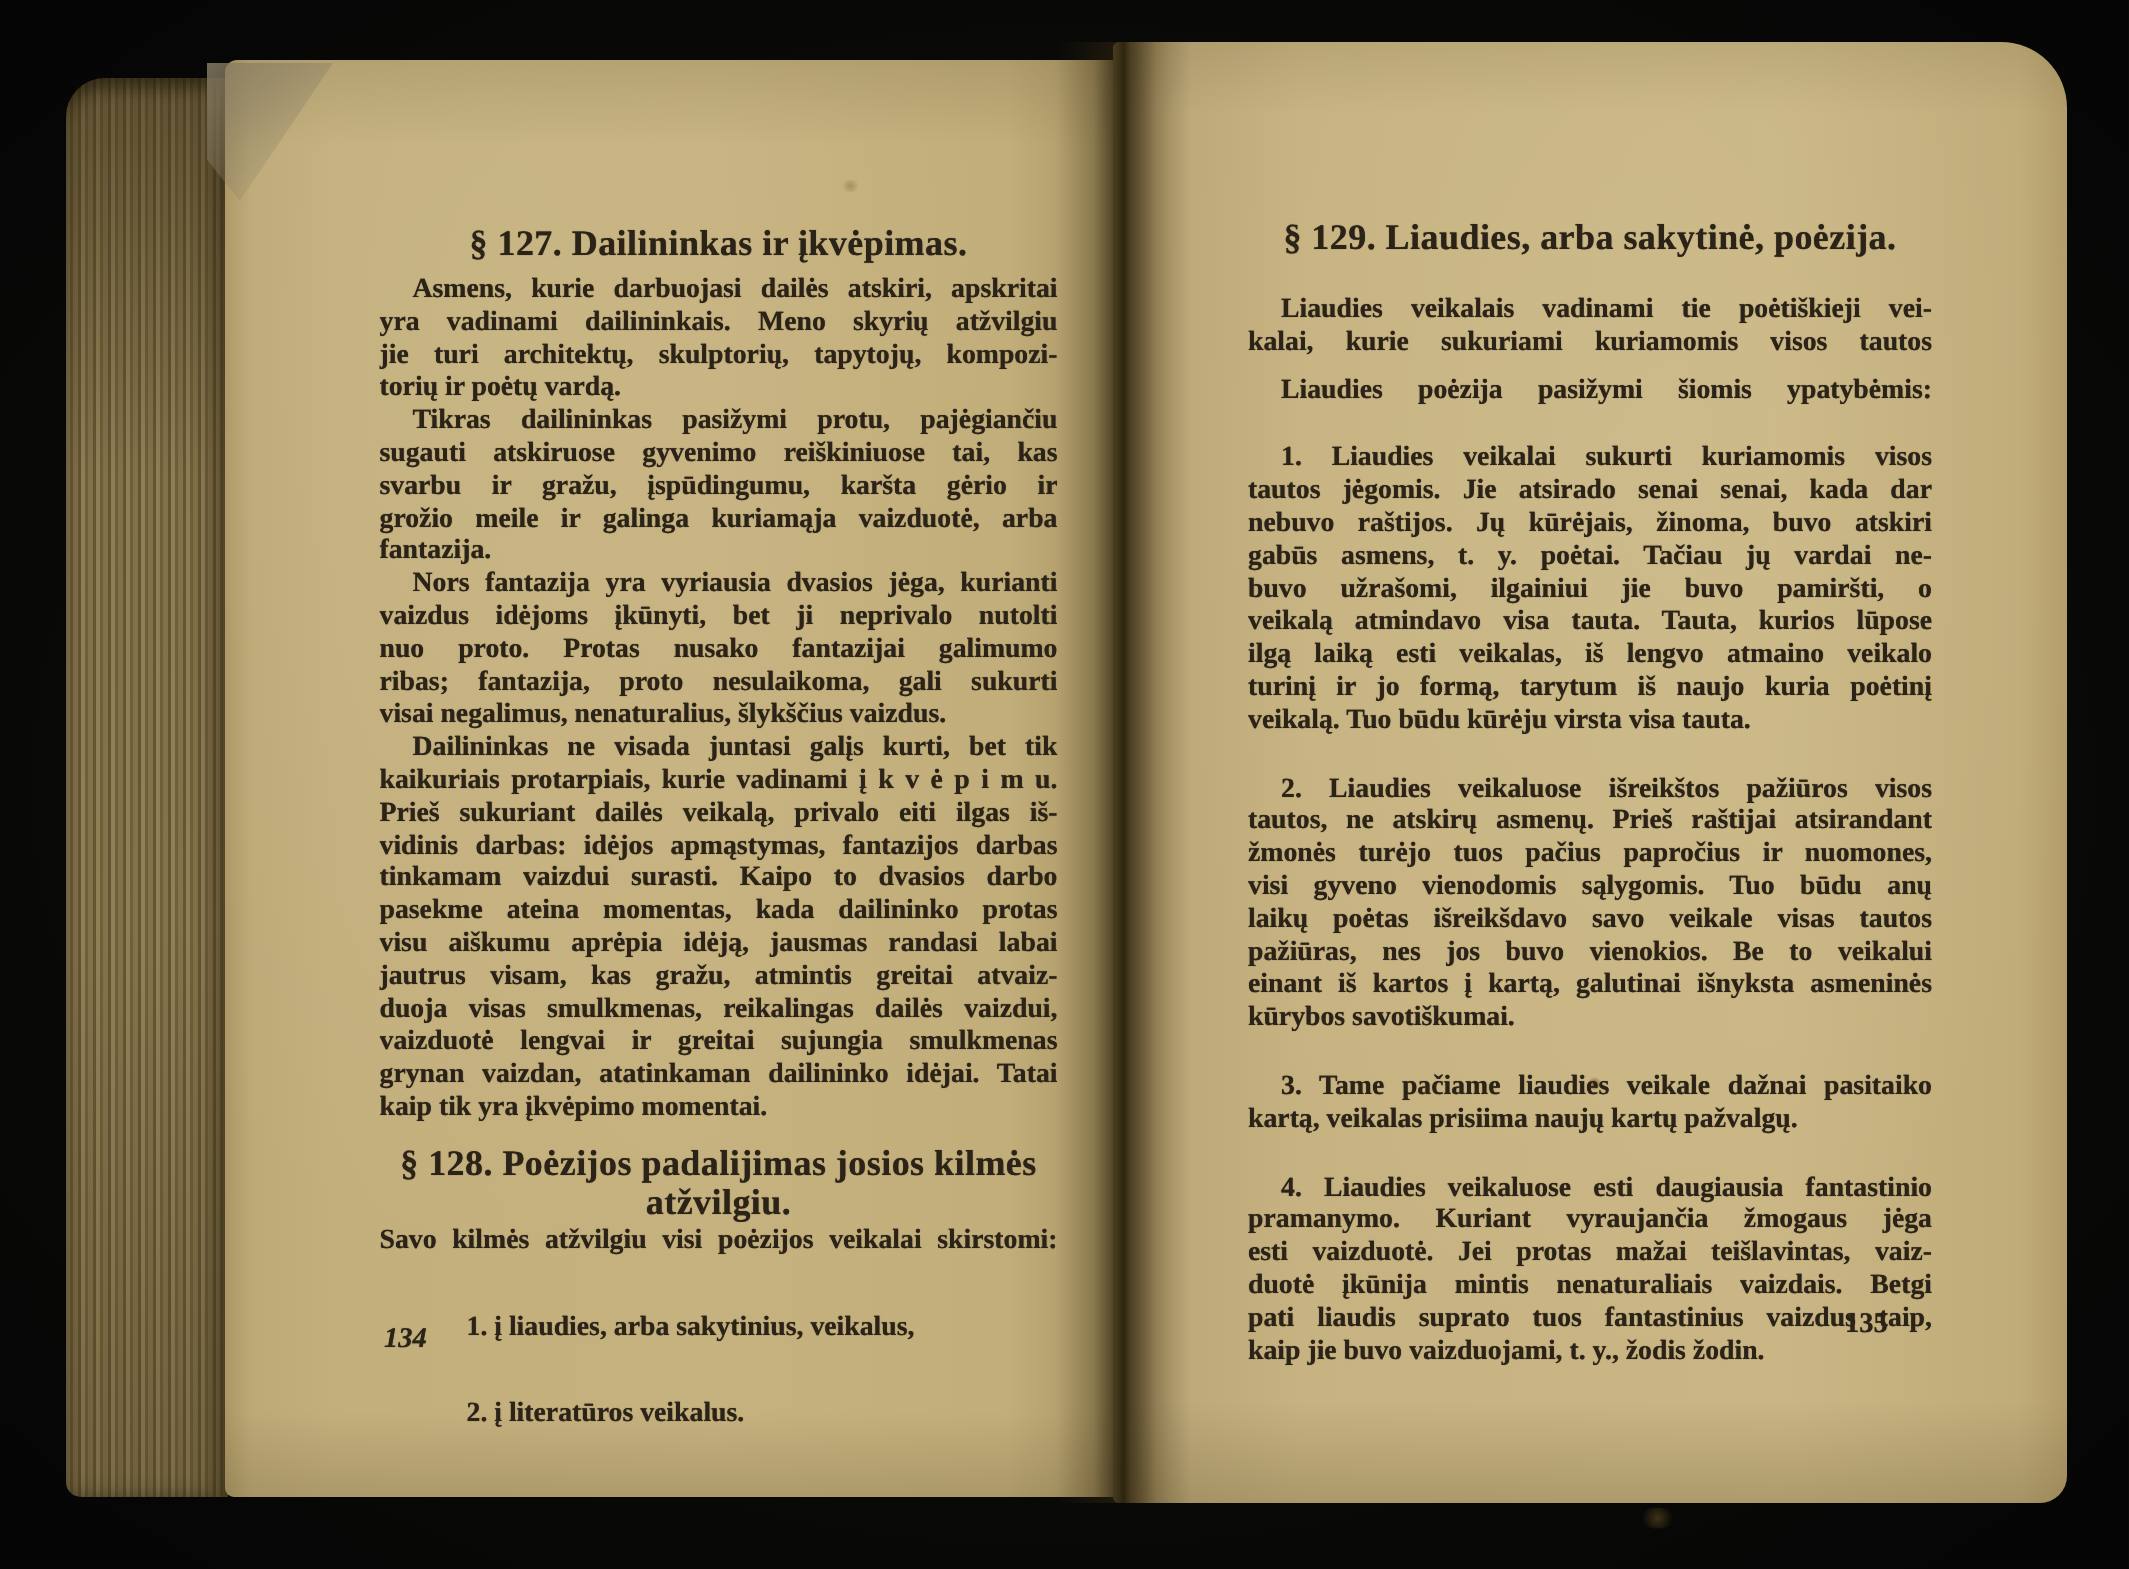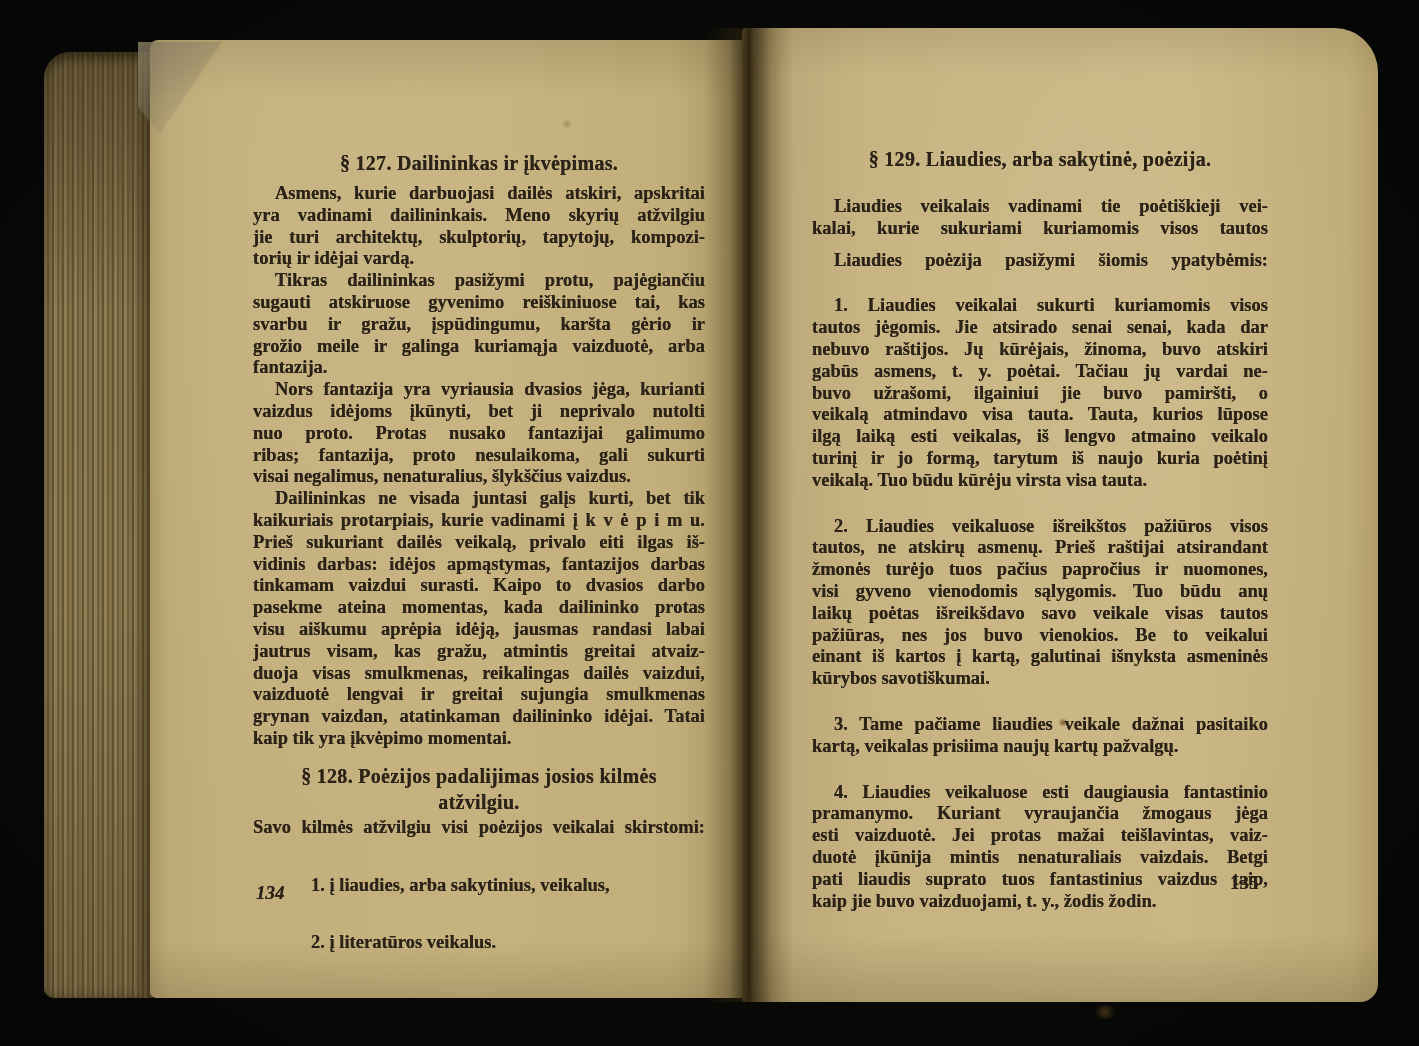--- a/index.html
+++ b/index.html
@@ -36,25 +36,25 @@
     clip-path:polygon(0 0,100% 0,26% 100%,0 70%);}
   .stain{position:absolute;border-radius:50%;}
   .stain-a{left:1058px;top:718px;width:10px;height:9px;background:radial-gradient(circle,#7d5a2e,rgba(125,90,46,0) 70%);}
   .stain-b{left:1092px;top:1005px;width:26px;height:14px;background:radial-gradient(circle,rgba(120,90,40,.5),rgba(120,90,40,0) 70%);}
   .stain-c{left:560px;top:120px;width:14px;height:8px;background:radial-gradient(circle,rgba(100,80,40,.35),rgba(100,80,40,0) 70%);}
 
   
   .textcol{position:absolute;font-weight:bold;color:#2b2318;
     text-shadow:0 0 .6px rgba(43,35,24,.85);font-size:18.5px;}
   .col-left{left:253px;top:150px;width:452px;}
-  .col-right{left:812px;top:146px;width:456px;}
+  .col-right{left:832px;top:146px;width:456px;}
   .ln{height:21.8px;line-height:21.8px;overflow:hidden;text-align:justify;}
   .para .ln::after,.intro .ln::after{content:"";display:inline-block;width:100%;height:0;vertical-align:top;}
   .para .ln.last::after{content:none;}
-  .heading .ln{text-align:center;height:26px;line-height:26px;font-size:20px;letter-spacing:.3px;}
+  .heading .ln{text-align:center;height:26px;line-height:26px;font-size:24px;letter-spacing:.3px;}
   .heading .ln::after{content:none;}
   .list .ln{text-align:left;padding-left:58px;margin-top:36px;}
   .list .ln::after{content:none;}
   .indent .ln.first{text-indent:22px;}
   .col-left .heading-127{margin-bottom:7px;}
   .col-left .heading-128{margin-top:13px;margin-bottom:2px;}
   .col-right .blk{margin-top:24px;}
   .col-right .blk.heading{margin-top:0;margin-bottom:15px;}
   .col-right .blk.intro{margin-top:10px;}
   .page-num{position:absolute;font:bold 19px/22px "Liberation Serif","DejaVu Serif",serif;
@@ -76,21 +76,21 @@
   <div class="stain stain-c"></div>
 
   <div class="textcol col-left">
       <div class="blk heading heading-127">
         <div class="ln first last">§ 127. Dailininkas ir įkvėpimas.</div>
       </div>
       <div class="blk para indent">
         <div class="ln first">Asmens, kurie darbuojasi dailės atskiri, apskritai</div>
         <div class="ln">yra vadinami dailininkais.  Meno skyrių atžvilgiu</div>
         <div class="ln">jie turi architektų, skulptorių, tapytojų, kompozi-</div>
-        <div class="ln last">torių ir idėjai vardą.</div>
+        <div class="ln last">torių ir poėtų vardą.</div>
       </div>
       <div class="blk para indent">
         <div class="ln first">Tikras dailininkas pasižymi protu, pajėgiančiu</div>
         <div class="ln">sugauti atskiruose gyvenimo reiškiniuose tai, kas</div>
         <div class="ln">svarbu ir gražu, įspūdingumu, karšta gėrio ir</div>
         <div class="ln">grožio meile ir galinga kuriamąja vaizduotė, arba</div>
         <div class="ln last">fantazija.</div>
       </div>
       <div class="blk para indent">
         <div class="ln first">Nors fantazija yra vyriausia dvasios jėga, kurianti</div>

